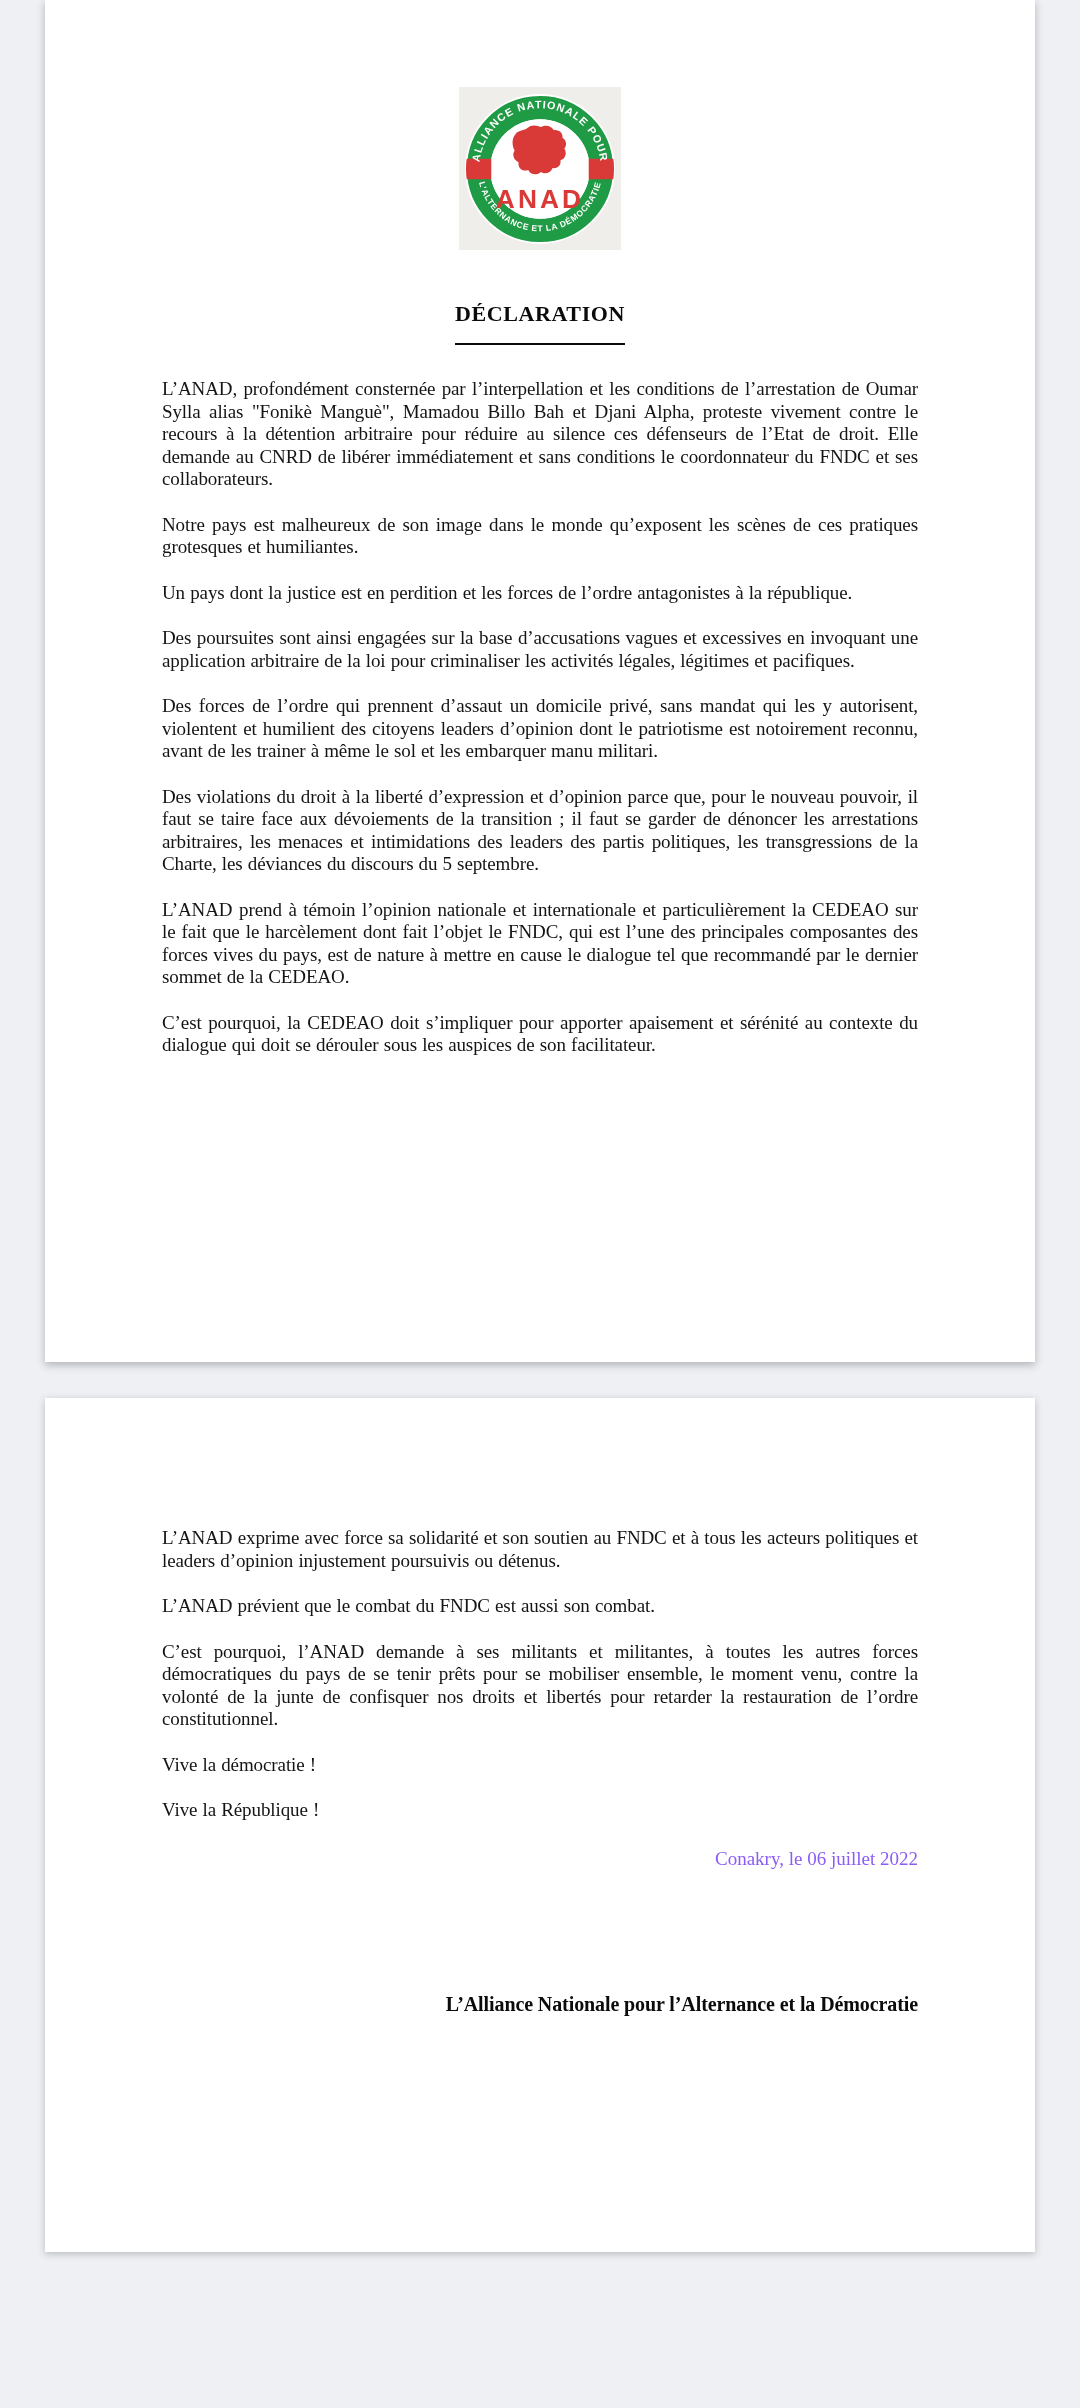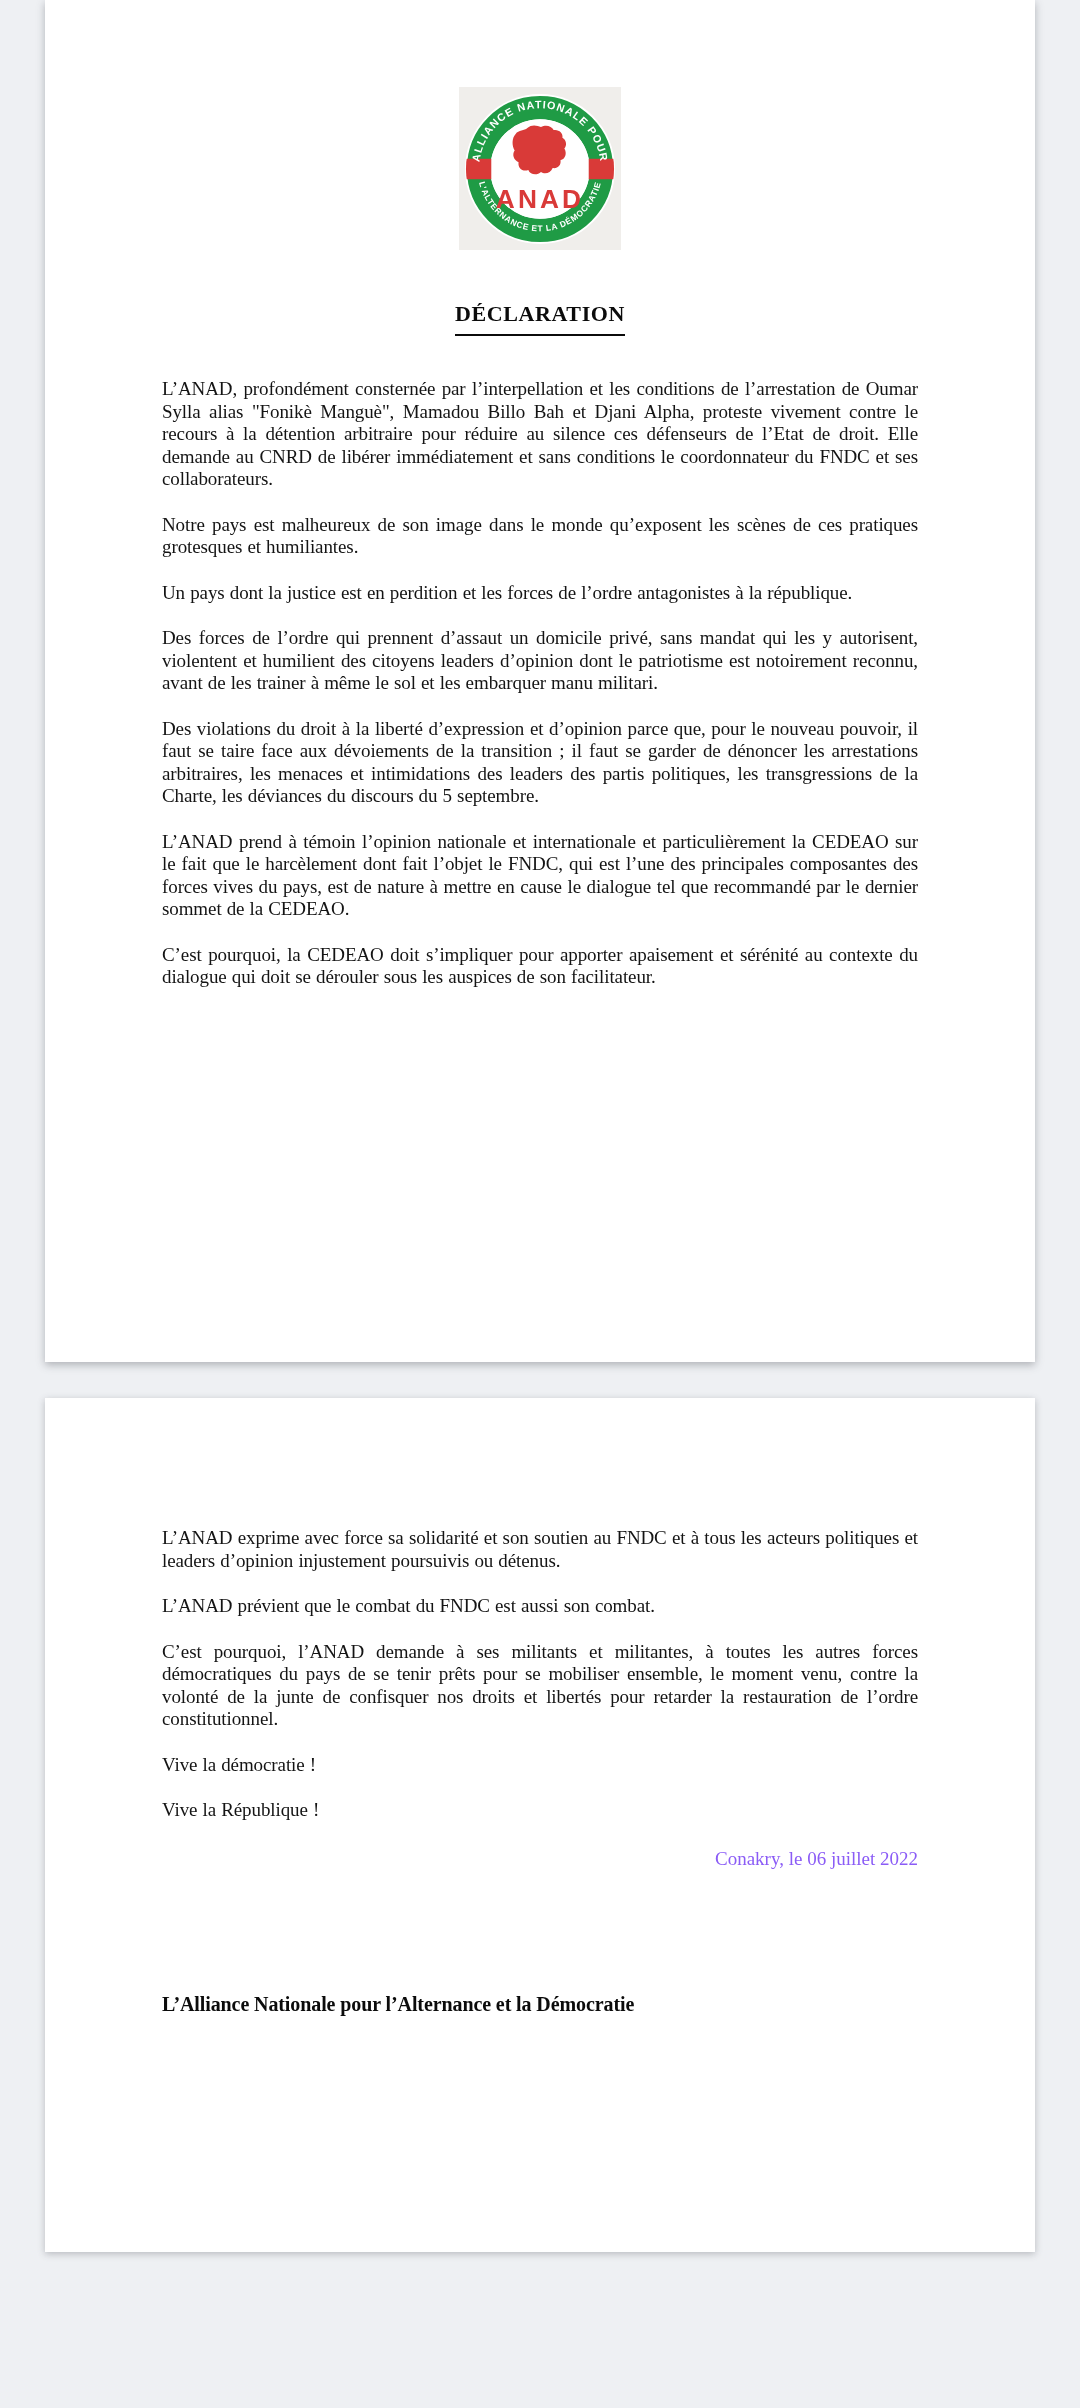--- a/index.html
+++ b/index.html
@@ -20,41 +20,41 @@
     position:absolute;top:87px;left:50%;transform:translateX(-50%);
     width:162px;height:163px;background:#f0eeeb;
     display:flex;align-items:center;justify-content:center;
   }
   .doc-title{
     position:absolute;top:300px;left:0;right:0;margin:0;
     text-align:center;
     font-size:22px;line-height:27px;font-weight:bold;color:#0b0b0b;
     letter-spacing:.6px;
   }
-  .doc-title span{border-bottom:2px solid #0b0b0b;padding-bottom:8px;}
+  .doc-title span{border-bottom:2px solid #0b0b0b;padding-bottom:17px;}
   .body-block{
     position:absolute;left:117px;right:117px;color:#141414;
   }
   .page-1 .body-block{top:378px;}
   .page-2 .body-block{top:129px;}
   .body-block p{
     margin:0 0 23px 0;
     font-size:19px;line-height:22.5px;
     text-align:justify;letter-spacing:-.1px;
     word-spacing:.5px;
   }
   .dateline{
     margin-top:26px;
     font-size:19px;line-height:22.5px;
     text-align:right;color:#8b5cf6;
   }
   .signature{
     margin-top:122px;
     font-size:20px;line-height:24px;font-weight:bold;
-    text-align:left;color:#0b0b0b;letter-spacing:-.1px;
+    text-align:right;color:#0b0b0b;letter-spacing:-.1px;
   }
   .badge-sans{font-family:"Liberation Sans","DejaVu Sans",sans-serif;}
 </style>
 </head>
 <body>
 
 <div class="page page-1">
 
   <div class="logo-box">
     <svg width="152" height="152" viewBox="-78 -78 156 156">
@@ -96,20 +96,21 @@
   </div>
 
   <h1 class="doc-title">
     <span>DÉCLARATION</span>
   </h1>
 
   <div class="body-block">
       <p>L’ANAD, profondément consternée par l’interpellation et les conditions de l’arrestation de Oumar Sylla alias "Fonikè Manguè", Mamadou Billo Bah et Djani Alpha, proteste vivement contre le recours à la détention arbitraire pour réduire au silence ces défenseurs de l’Etat de droit. Elle demande au CNRD de libérer immédiatement et sans conditions le coordonnateur du FNDC et ses collaborateurs.</p>
       <p>Notre pays est malheureux de son image dans le monde qu’exposent les scènes de ces pratiques grotesques et humiliantes.</p>
       <p>Un pays dont la justice est en perdition et les forces de l’ordre antagonistes à la république.</p>
+      <p>Des poursuites sont ainsi engagées sur la base d’accusations vagues et excessives en invoquant une application arbitraire de la loi pour criminaliser les activités légales, légitimes et pacifiques.</p>
       <p>Des forces de l’ordre qui prennent d’assaut un domicile privé, sans mandat qui les y autorisent, violentent et humilient des citoyens leaders d’opinion dont le patriotisme est notoirement reconnu, avant de les trainer à même le sol et les embarquer manu militari.</p>
       <p>Des violations du droit à la liberté d’expression et d’opinion parce que, pour le nouveau pouvoir, il faut se taire face aux dévoiements de la transition ; il faut se garder de dénoncer les arrestations arbitraires, les menaces et intimidations des leaders des partis politiques, les transgressions de la Charte, les déviances du discours du 5 septembre.</p>
       <p>L’ANAD prend à témoin l’opinion nationale et internationale et particulièrement la CEDEAO sur le fait que le harcèlement dont fait l’objet le FNDC, qui est l’une des principales composantes des forces vives du pays, est de nature à mettre en cause le dialogue tel que recommandé par le dernier sommet de la CEDEAO.</p>
       <p>C’est pourquoi, la CEDEAO doit s’impliquer pour apporter apaisement et sérénité au contexte du dialogue qui doit se dérouler sous les auspices de son facilitateur.</p>
     </div>
 </div>
 
 <div class="page page-2">
   <div class="body-block">
     <div>

